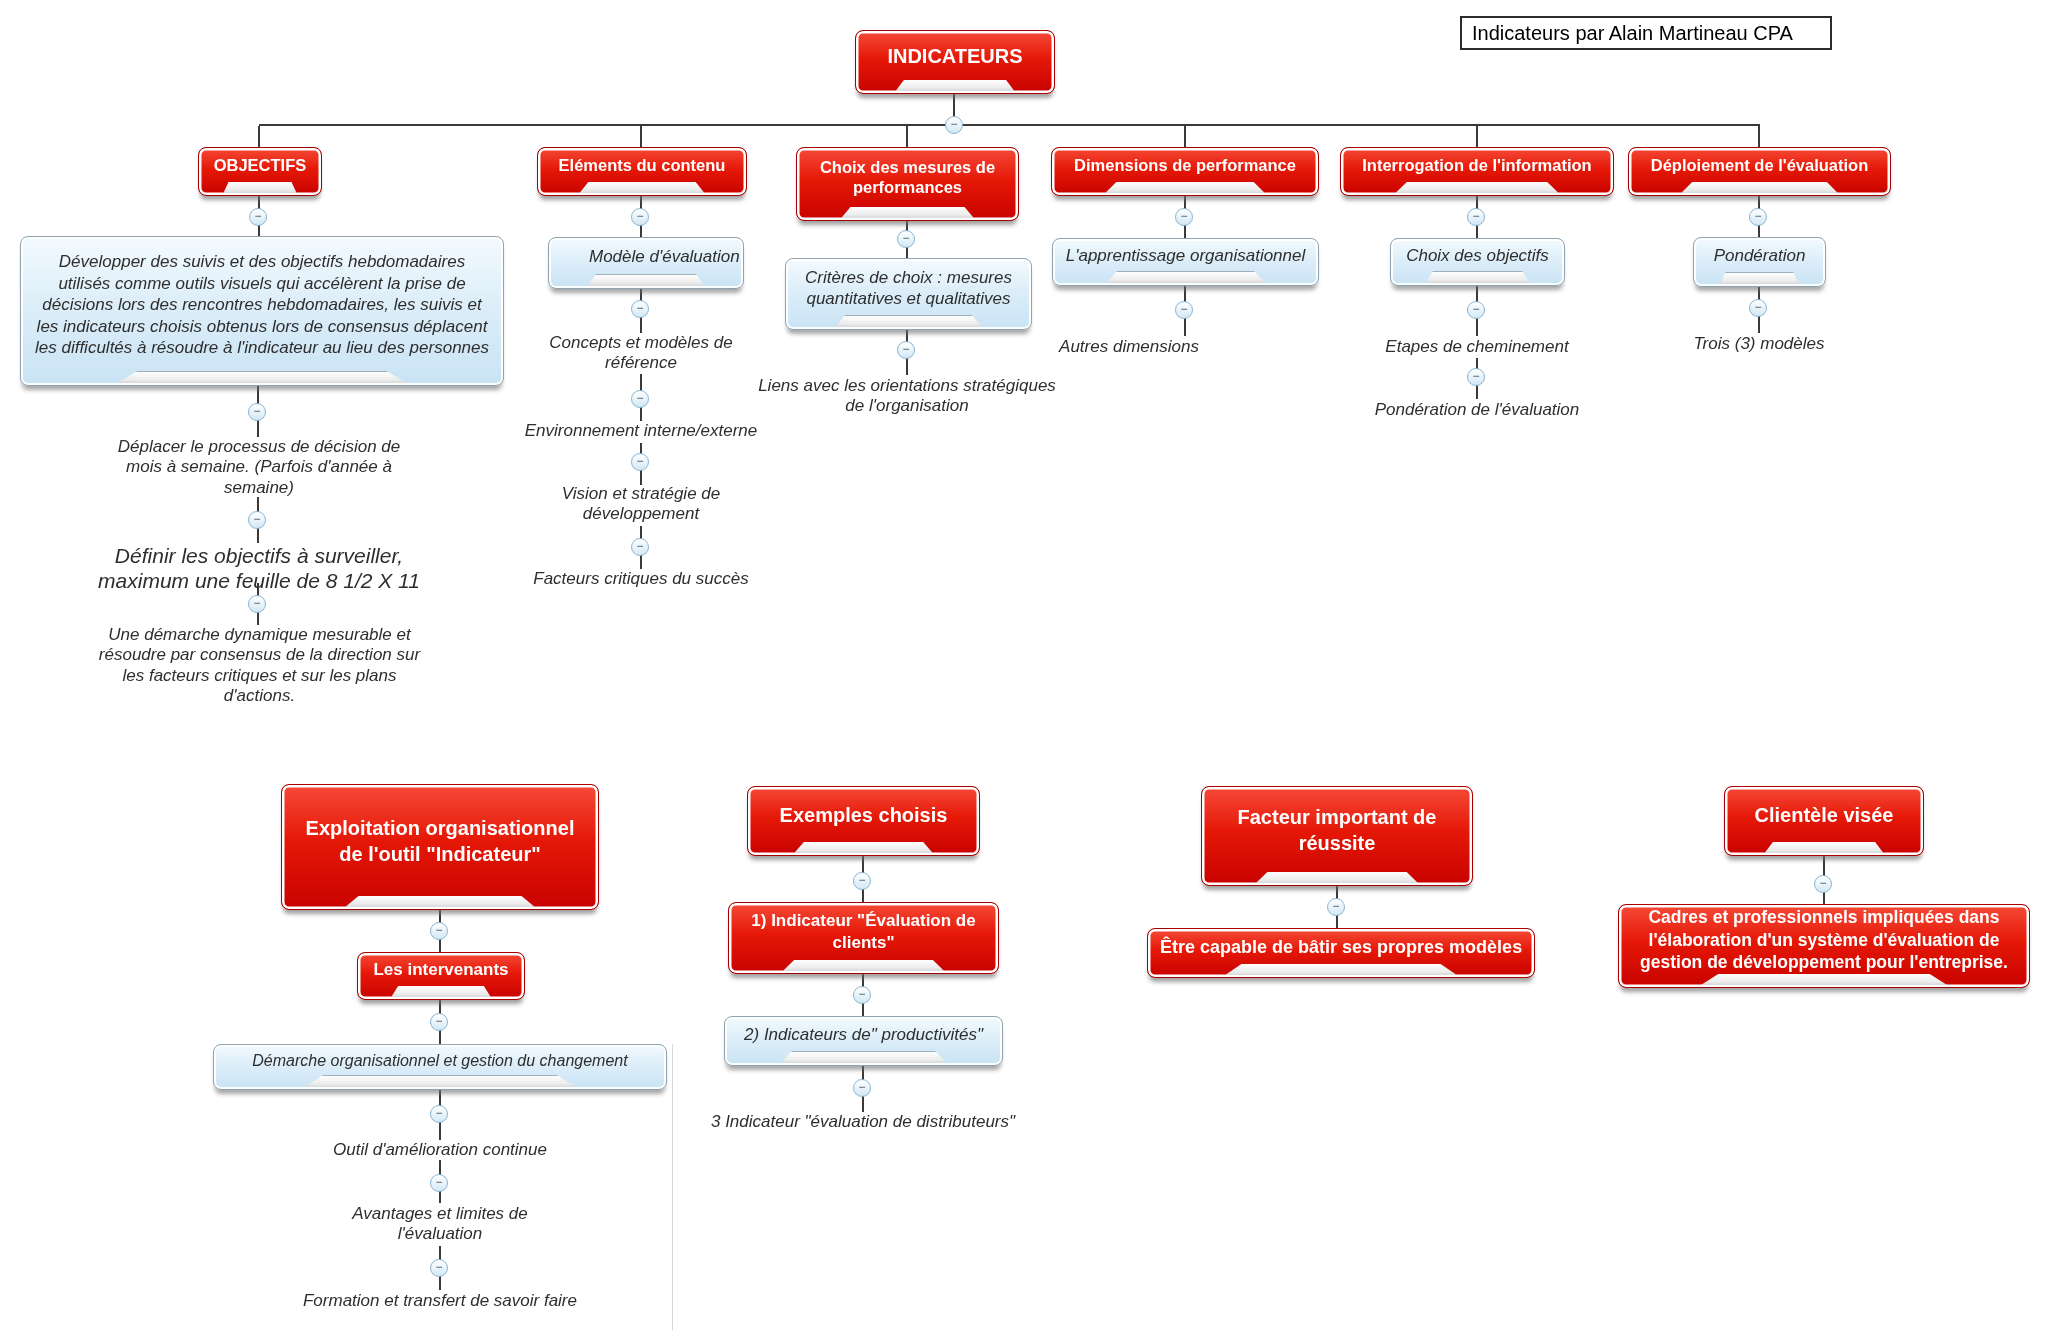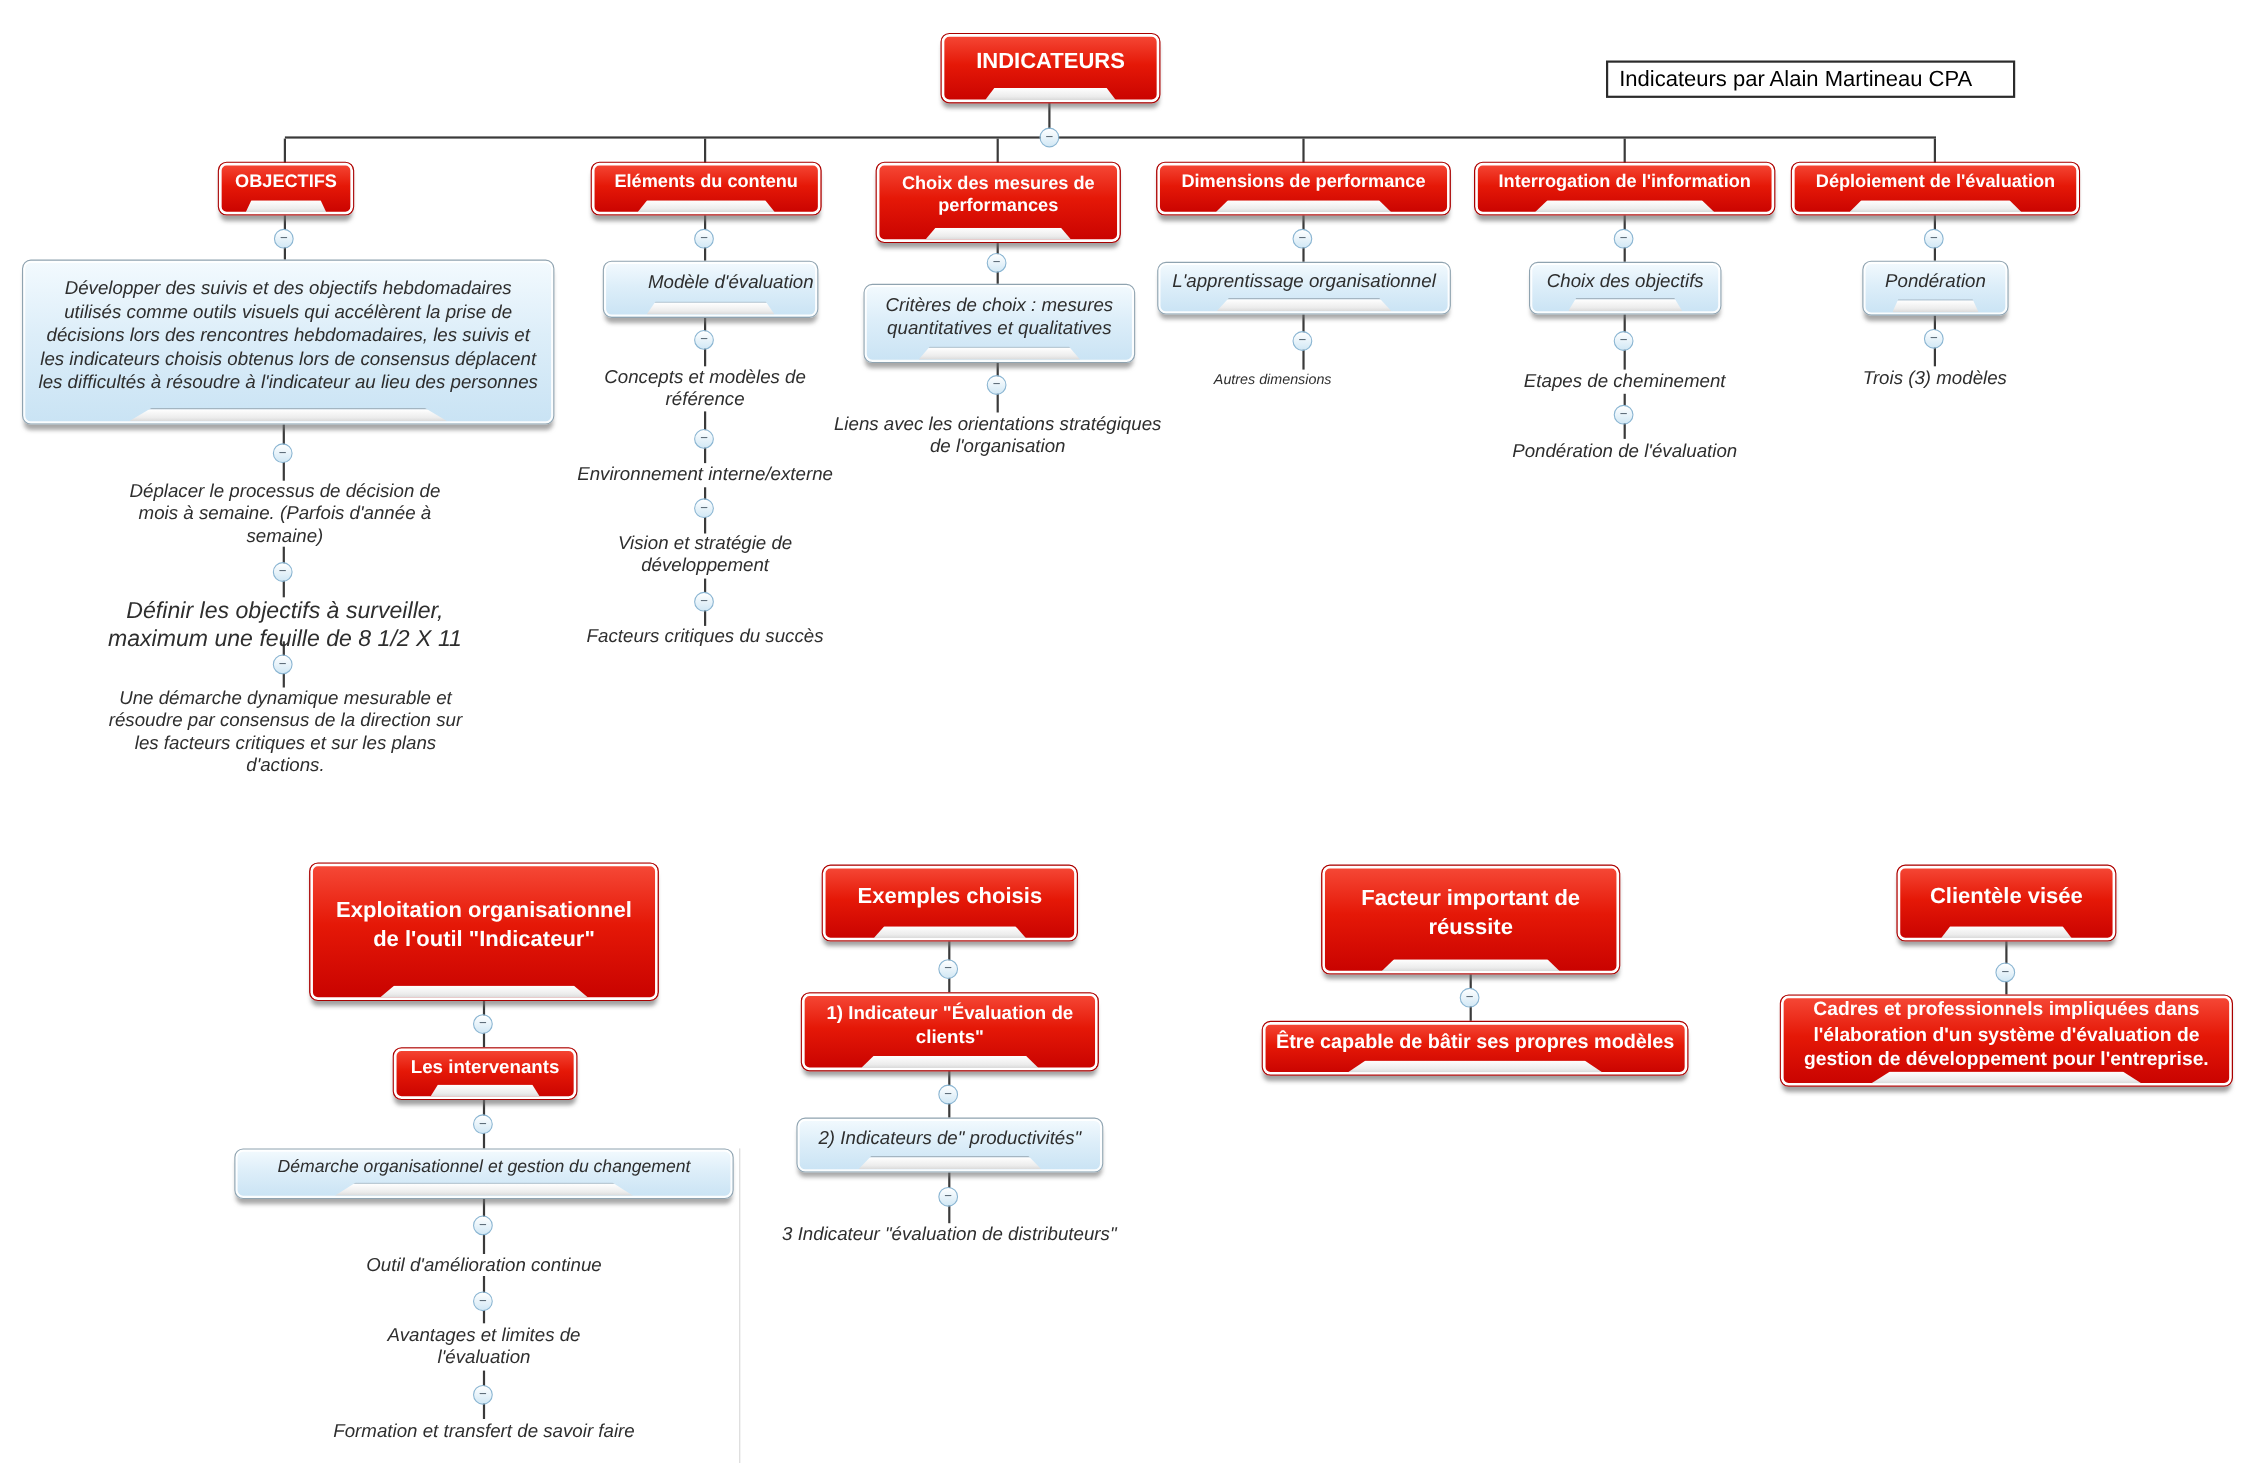--- a/index.html
+++ b/index.html
@@ -37,21 +37,21 @@
   .blue .flap{border-top:1px solid #9fb0bc;}
   .mc{
     position:absolute;width:18px;height:18px;border-radius:50%;z-index:5;
     background:linear-gradient(180deg,#ffffff 0%,#d2e8f5 100%);
     border:1px solid #8ab5d2;box-sizing:border-box;
     font:12px/15px "Liberation Sans",sans-serif;text-align:center;color:#4a5a66;
     font-style:normal;cursor:pointer;
   }
   .notebox{
     position:absolute;border:2px solid #2b2b2b;background:#ffffff;color:#000;
-    display:flex;align-items:center;padding:0 10px;font-size:20px;z-index:2;margin-top:39px;
+    display:flex;align-items:center;padding:0 10px;font-size:20px;z-index:2;
   }
   .nowrap{white-space:nowrap;}
 </style>
 </head>
 <body>
 
 <i class="pagebreak" style="left:672px;top:1044px;height:286px;"></i>
 
 <i class="vl" style="left:953px;top:94px;height:32px;"></i>
 <i class="hl" style="left:259px;top:124px;width:1501px;"></i>
@@ -201,21 +201,21 @@
   <i class="flap"></i>
 </div>
 <div class="node plain" style="left:752px;top:376px;width:310px;font-size:17px;line-height:1.2;">
   <span class="lbl">Liens avec les orientations stratégiques de l'organisation</span>
 </div>
 
 <div class="node blue" style="left:1052px;top:238px;width:267px;height:48px;font-size:17px;">
   <span class="lbl nowrap">L'apprentissage organisationnel</span>
   <i class="flap"></i>
 </div>
-<div class="node plain" style="left:1052px;top:337px;width:210px;font-size:13px;">
+<div class="node plain" style="left:1024px;top:337px;width:210px;font-size:17px;">
   <span class="lbl nowrap">Autres dimensions</span>
 </div>
 
 <div class="node blue" style="left:1390px;top:238px;width:175px;height:48px;font-size:17px;">
   <span class="lbl nowrap">Choix des objectifs</span>
   <i class="flap"></i>
 </div>
 <div class="node plain" style="left:1362px;top:337px;width:230px;font-size:17px;">
   <span class="lbl nowrap">Etapes de cheminement</span>
 </div>

